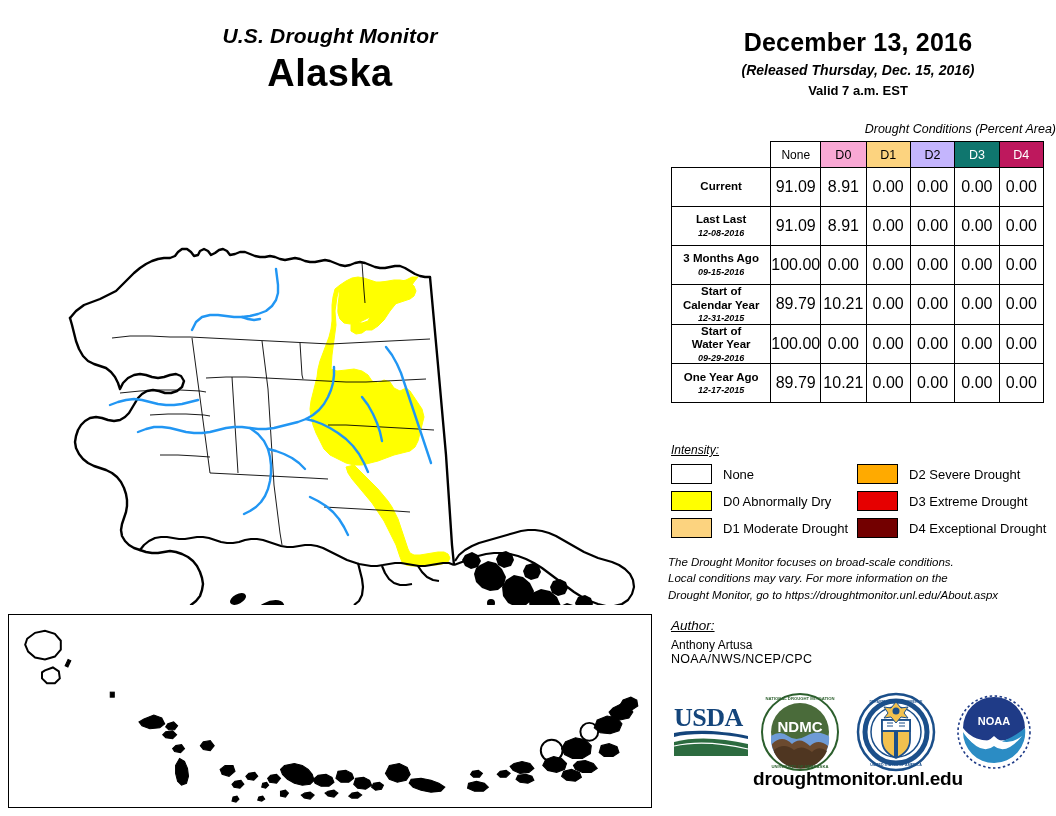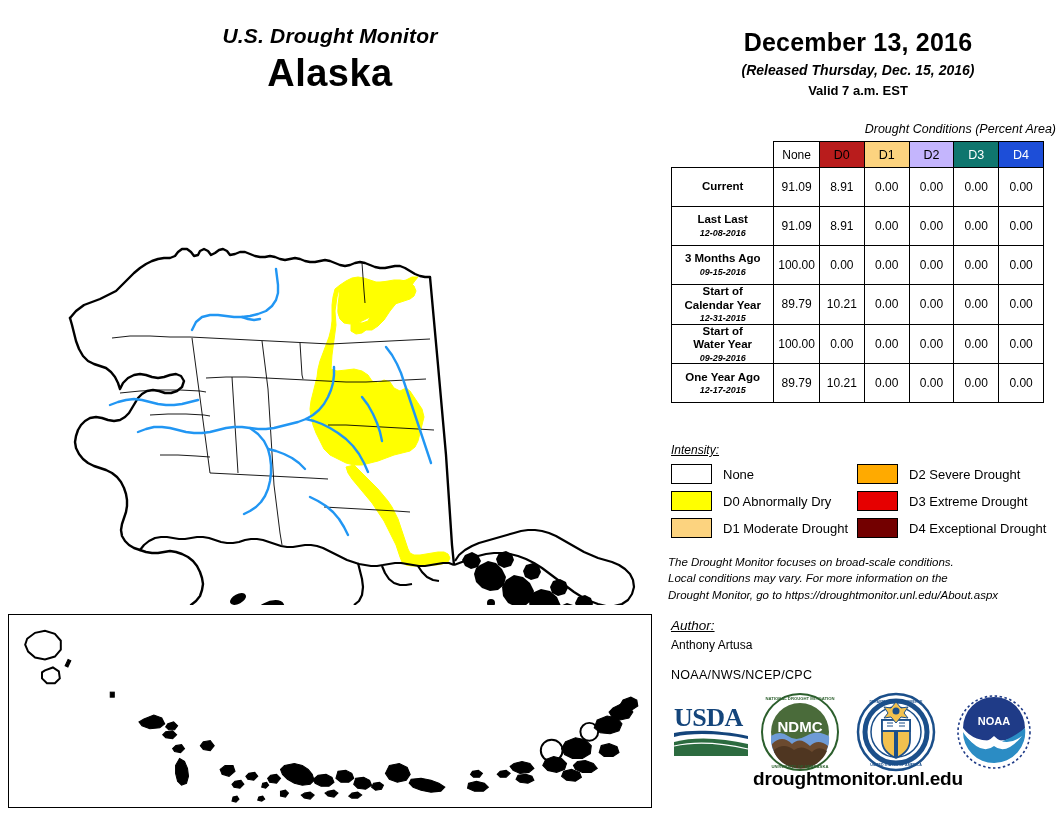--- a/index.html
+++ b/index.html
@@ -39,48 +39,48 @@
                  font-size:12.5px;font-style:italic;}
 
   
   .dm-table{position:absolute;left:11px;top:141px;width:373px;
             border-collapse:collapse;font-size:11.5px;}
   .dm-table td,.dm-table th{border:1.2px solid #000;padding:0;text-align:center;
             vertical-align:middle;font-weight:normal;}
   .dm-table .corner{border:none;background:transparent;width:104px;}
   .hdr{height:25px;font-size:12.5px;font-weight:bold;width:44.8px;}
   .hdr.none{background:#ffffff;color:#000;font-weight:normal;font-size:12px;}
-  .hdr.d0{background:#b91c1c;color:#000;margin-top:18px;}
+  .hdr.d0{background:#f9a8d4;color:#000;margin-top:18px;}
   .hdr.d1{background:#FCD37F;color:#000;}
   .hdr.d2{background:#c4b5fd;color:#000;}
   .hdr.d3{background:#0f766e;color:#fff;}
-  .hdr.d4{background:#1d4ed8;color:#fff;}
+  .hdr.d4{background:#be185d;color:#fff;}
 
   .rowlabel{width:104px;padding:3px 4px;line-height:1.18;}
   .rl-main{font-size:11.5px;font-weight:bold;display:block;}
   .rl-date{font-size:9px;font-style:italic;font-weight:bold;display:block;margin-top:1px;}
-  .valcell{height:38px;font-size:12px;margin-left:24px;}
+  .valcell{height:38px;font-size:16px;margin-left:24px;}
 
   
   .intensity{position:absolute;left:11px;top:443px;width:380px;}
   .intensity-title{font-size:12px;font-style:italic;text-decoration:underline;
                    font-weight:normal;margin-bottom:7px;}
   .legend-grid{display:grid;grid-template-columns:186px 194px;row-gap:7px;}
   .legend-item{display:flex;align-items:center;}
   .swatch{width:41px;height:20px;border:1.3px solid #000;box-sizing:border-box;
           flex:0 0 auto;margin-right:11px;}
   .legend-text{font-size:13px;white-space:nowrap;}
 
   .disclaimer{position:absolute;left:8px;top:554px;width:380px;
               font-size:11.5px;font-style:italic;line-height:1.42;}
 
   .author-block{position:absolute;left:11px;top:618px;width:380px;}
   .author-title{font-size:13.5px;font-style:italic;text-decoration:underline;}
   .author-name{font-size:12px;margin-top:5px;}
-  .author-org{font-size:12.5px;margin-top:16px;letter-spacing:.3px;}
+  .author-org{font-size:12.5px;margin-top:0;letter-spacing:.3px;}
 
   
   .logos{position:absolute;left:0;top:690px;width:396px;height:90px;}
   .logo{position:absolute;top:0;}
   .logo svg{display:block;}
   .site-url{position:absolute;left:0;top:768px;width:396px;text-align:center;
             font-size:19px;font-weight:bold;letter-spacing:-.2px;}
 </style>
 </head>
 <body>

